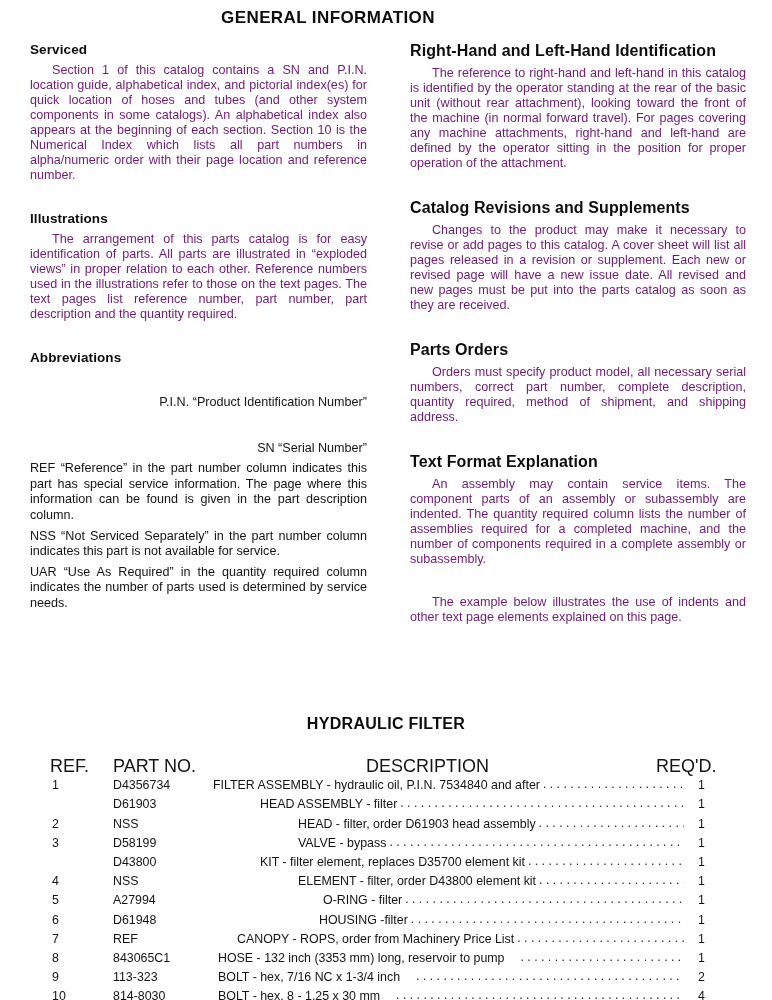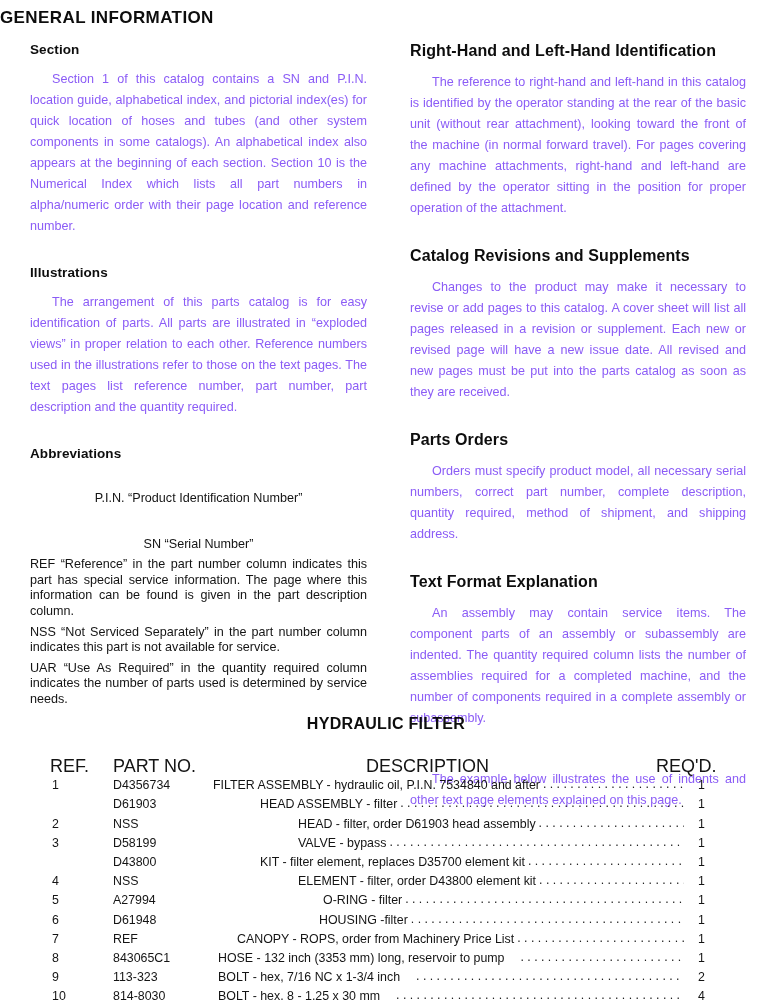--- a/index.html
+++ b/index.html
@@ -15,21 +15,21 @@
     color: #111111;
     overflow: hidden;
   }
 
   
   .page-title {
     position: absolute;
     top: 8px;
     left: 0;
     width: 656px;
-    text-align: left;
+    text-align: center;
     font-size: 17px;
     font-weight: bold;
     letter-spacing: 0.4px;
     color: #0d0d0d;
   }
 
   
   .columns {
     position: absolute;
     top: 42px;
@@ -47,39 +47,39 @@
     margin: 0 0 6px 0;
     font-size: 13.5px;
     font-weight: bold;
     letter-spacing: 0.1px;
     color: #0d0d0d;
   }
   .col-left  h2.section-head { font-size: 13.5px; }
   .col-right h2.section-head { font-size: 16px; }
 
   p.para {
-    margin: 12px 0 14px 0;
+    margin: 0 0 14px 0;
     font-size: 12.6px;
-    line-height: 21px;
+    line-height: 15px;
     text-align: justify;
     text-indent: 22px;
-    color: #8b5cf6;
+    color: #701a75;
     -webkit-hyphens: none;
     hyphens: none;
   }
 
   .abbrev-list p {
     margin: 0 0 5px 0;
     font-size: 12.6px;
     line-height: 15.6px;
     text-align: justify;
     text-indent: 0;
     color: #141414;
   }
-  .abbrev-list p.short { text-align: center; margin-top: 30px; }
+  .abbrev-list p.short { text-align: right; margin-top: 30px; }
 
   .spacer-18 { height: 14px; }
 
   
   .table-title {
     position: absolute;
     top: 715px;
     left: 0;
     width: 772px;
     text-align: center;
@@ -175,21 +175,21 @@
 </style>
 </head>
 <body>
 
 <div class="page-title">GENERAL INFORMATION</div>
 
 <div class="columns">
 
   <div class="col col-left">
 
-    <h2 class="section-head">Section</h2>
+    <h2 class="section-head">Serviced</h2>
     <p class="para">Section 1 of this catalog contains a SN and P.I.N. location guide, alphabetical index, and pictorial index(es) for quick location of hoses and tubes (and other system components in some catalogs). An alphabetical index also appears at the beginning of each section. Section 10 is the Numerical Index which lists all part numbers in alpha/numeric order with their page location and reference number.</p>
 
     <div class="spacer-18"></div>
 
     <h2 class="section-head">Illustrations</h2>
     <p class="para">The arrangement of this parts catalog is for easy identification of parts. All parts are illustrated in “exploded views” in proper relation to each other. Reference numbers used in the illustrations refer to those on the text pages. The text pages list reference number, part number, part description and the quantity required.</p>
 
     <div class="spacer-18"></div>
 
     <h2 class="section-head">Abbreviations</h2>

